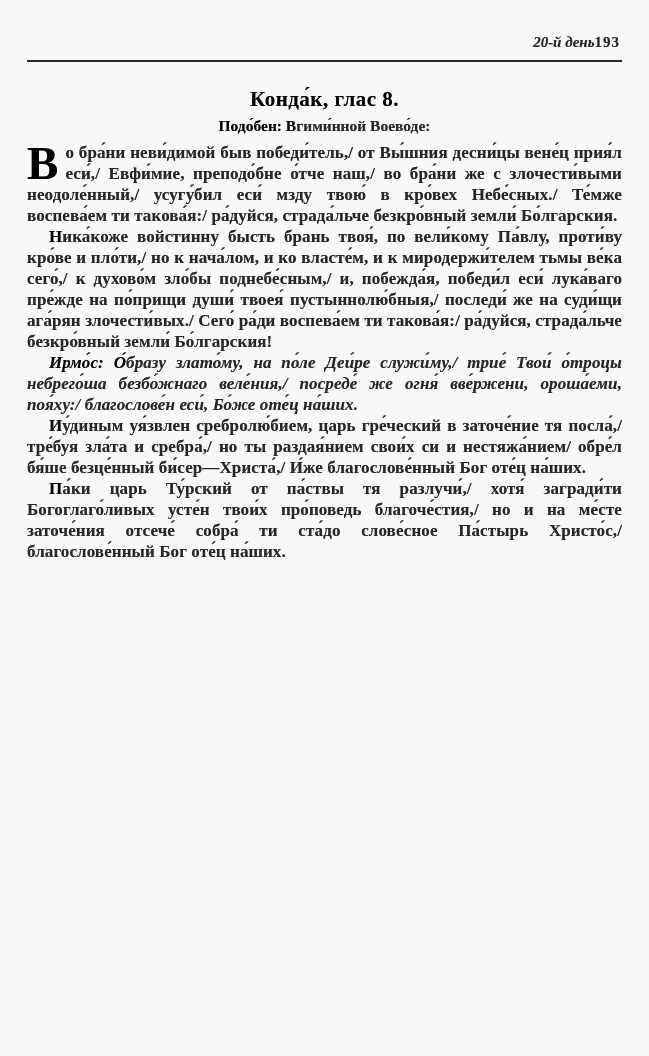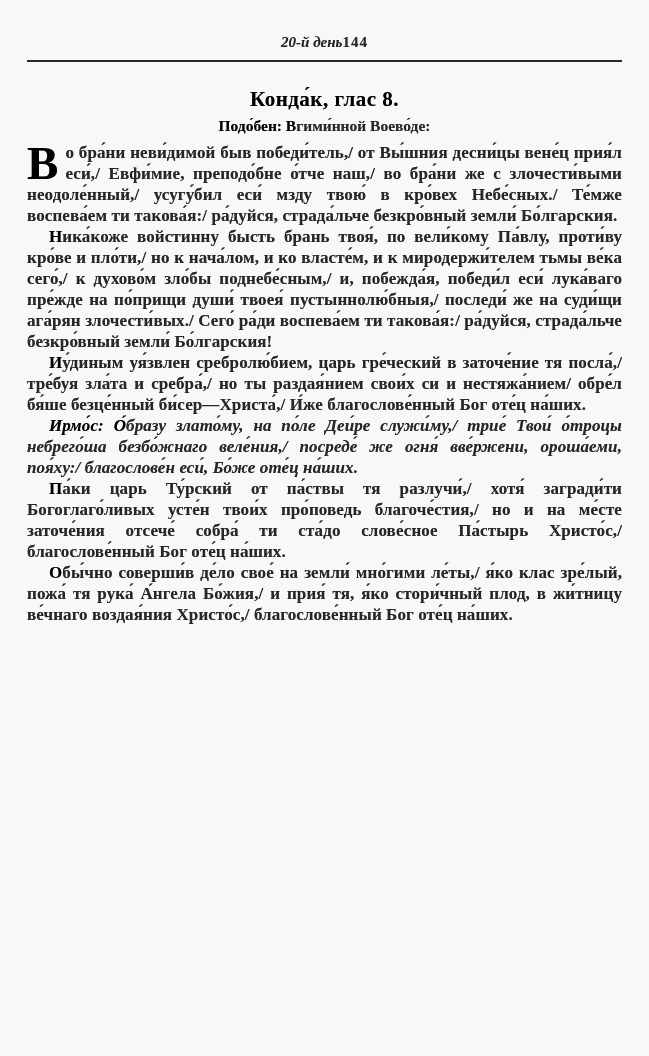--- a/index.html
+++ b/index.html
@@ -8,21 +8,21 @@
     width: 649px; height: 1056px;
     background: #f8f8f6;
     color: #272727;
     font-family: "Liberation Serif", "DejaVu Serif", serif;
     overflow: hidden;
     text-shadow: 0 0 0.5px rgba(20,20,20,0.45);
   }
   .page { padding: 34px 27px 0 27px; }
 
   .running-head {
-    display: flex; justify-content: center; align-items: baseline;
+    display: flex; justify-content: flex-end; align-items: baseline;
     font-size: 15px; font-weight: bold;
     padding: 0 2px 9px 2px;
     border-bottom: 2px solid #2b2b2b;
   }
   .running-head .title { font-style: italic; }
   .running-head .pageno { font-style: normal; letter-spacing: 1px; }
 
   .red { color: #000000; }
 
   h1.kondak-heading {
@@ -57,38 +57,37 @@
   .init-letter { font-weight: bold; }
   .label { font-weight: bold; text-align: center; }
 </style>
 </head>
 <body>
 
 <div class="page">
 
   <div class="running-head">
     <span class="title">20-й день</span>
-    <span class="pageno">144</span>
+    <span class="pageno">193</span>
   </div>
 
   <h1 class="kondak-heading red">Конда́к, глас 8.</h1>
 
   <p class="podoben">
     <span class="red label">Подо́бен:</span>
     <span><span class="red init-letter">В</span><span>гими́нной Воево́де:</span></span>
   </p>
 
   <p class="body-para"><span class="dropcap red">В</span><span>о бра́ни неви́димой быв победи́тель,/ от Вы́шния десни́цы вене́ц прия́л еси́,/ Евфи́мие, преподо́бне о́тче наш,/ во бра́ни же с злочести́выми неодоле́нный,/ усугу́бил еси́ мзду твою́ в кро́вех Небе́сных./ Те́мже воспева́ем ти такова́я:/ ра́дуйся, страда́льче безкро́вный земли́ Бо́лгарския.</span></p>
 
 
   <p class="body-para indent"><span class="red init-letter">Н</span><span>ика́коже войстинну бысть брань твоя́, по вели́кому Па́влу, проти́ву кро́ве и пло́ти,/ но к нача́лом, и ко власте́м, и к миродержи́телем тьмы ве́ка сего́,/ к духово́м зло́бы поднебе́сным,/ и, побежда́я, победи́л еси́ лука́ваго пре́жде на по́прищи души́ твоея́ пустыннолю́бныя,/ последи́ же на суди́щи ага́рян злочести́вых./ Сего́ ра́ди воспева́ем ти такова́я:/ ра́дуйся, страда́льче безкро́вный земли́ Бо́лгарския!</span></p>
 
 
+  <p class="body-para indent irmos"><span class="red label">Ирмо́с:</span> <span><span class="red init-letter">О́</span><span>бразу злато́му, на по́ле Деи́ре служи́му,/ трие́ Твои́ о́троцы небрего́ша безбо́жнаго веле́ния,/ посреде́ же огня́ вве́ржени, ороша́еми, поя́ху:/ благослове́н еси́, Бо́же оте́ц на́ших.</span></span></p>
+
   <p class="body-para indent"><span class="red init-letter">И</span><span>у́диным уя́звлен сребролю́бием, царь гре́ческий в заточе́ние тя посла́,/ тре́буя зла́та и сребра́,/ но ты раздая́нием свои́х си и нестяжа́нием/ обре́л бя́ше безце́нный би́сер—Христа́,/ И́же благослове́нный Бог оте́ц на́ших.</span></p>
-
-  <p class="body-para indent irmos"><span class="red label">Ирмо́с:</span> <span><span class="red init-letter">О́</span><span>бразу злато́му, на по́ле Деи́ре служи́му,/ трие́ Твои́ о́троцы небрего́ша безбо́жнаго веле́ния,/ посреде́ же огня́ вве́ржени, ороша́еми, поя́ху:/ благослове́н еси́, Бо́же оте́ц на́ших.</span></span></p>
 
   <p class="body-para indent"><span class="red init-letter">П</span><span>а́ки царь Ту́рский от па́ствы тя разлучи́,/ хотя́ загради́ти Богоглаго́ливых усте́н твои́х про́поведь благоче́стия,/ но и на ме́сте заточе́ния отсече́ собра́ ти ста́до слове́сное Па́стырь Христо́с,/ благослове́нный Бог оте́ц на́ших.</span></p>
 
-  <p class="body-para indent"><span class="red init-letter">О</span><span>бы́чно соверши́в де́ло свое́ на земли́ мно́гими ле́ты,/ я́ко клас зре́лый, пожа́ тя рука́ А́нгела Бо́жия,/ и прия́ тя, я́ко стори́чный плод, в жи́тницу ве́чнаго воздая́ния Христо́с,/ благослове́нный Бог оте́ц на́ших.</span></p>
 
 
 </div>
 
 </body></html>

